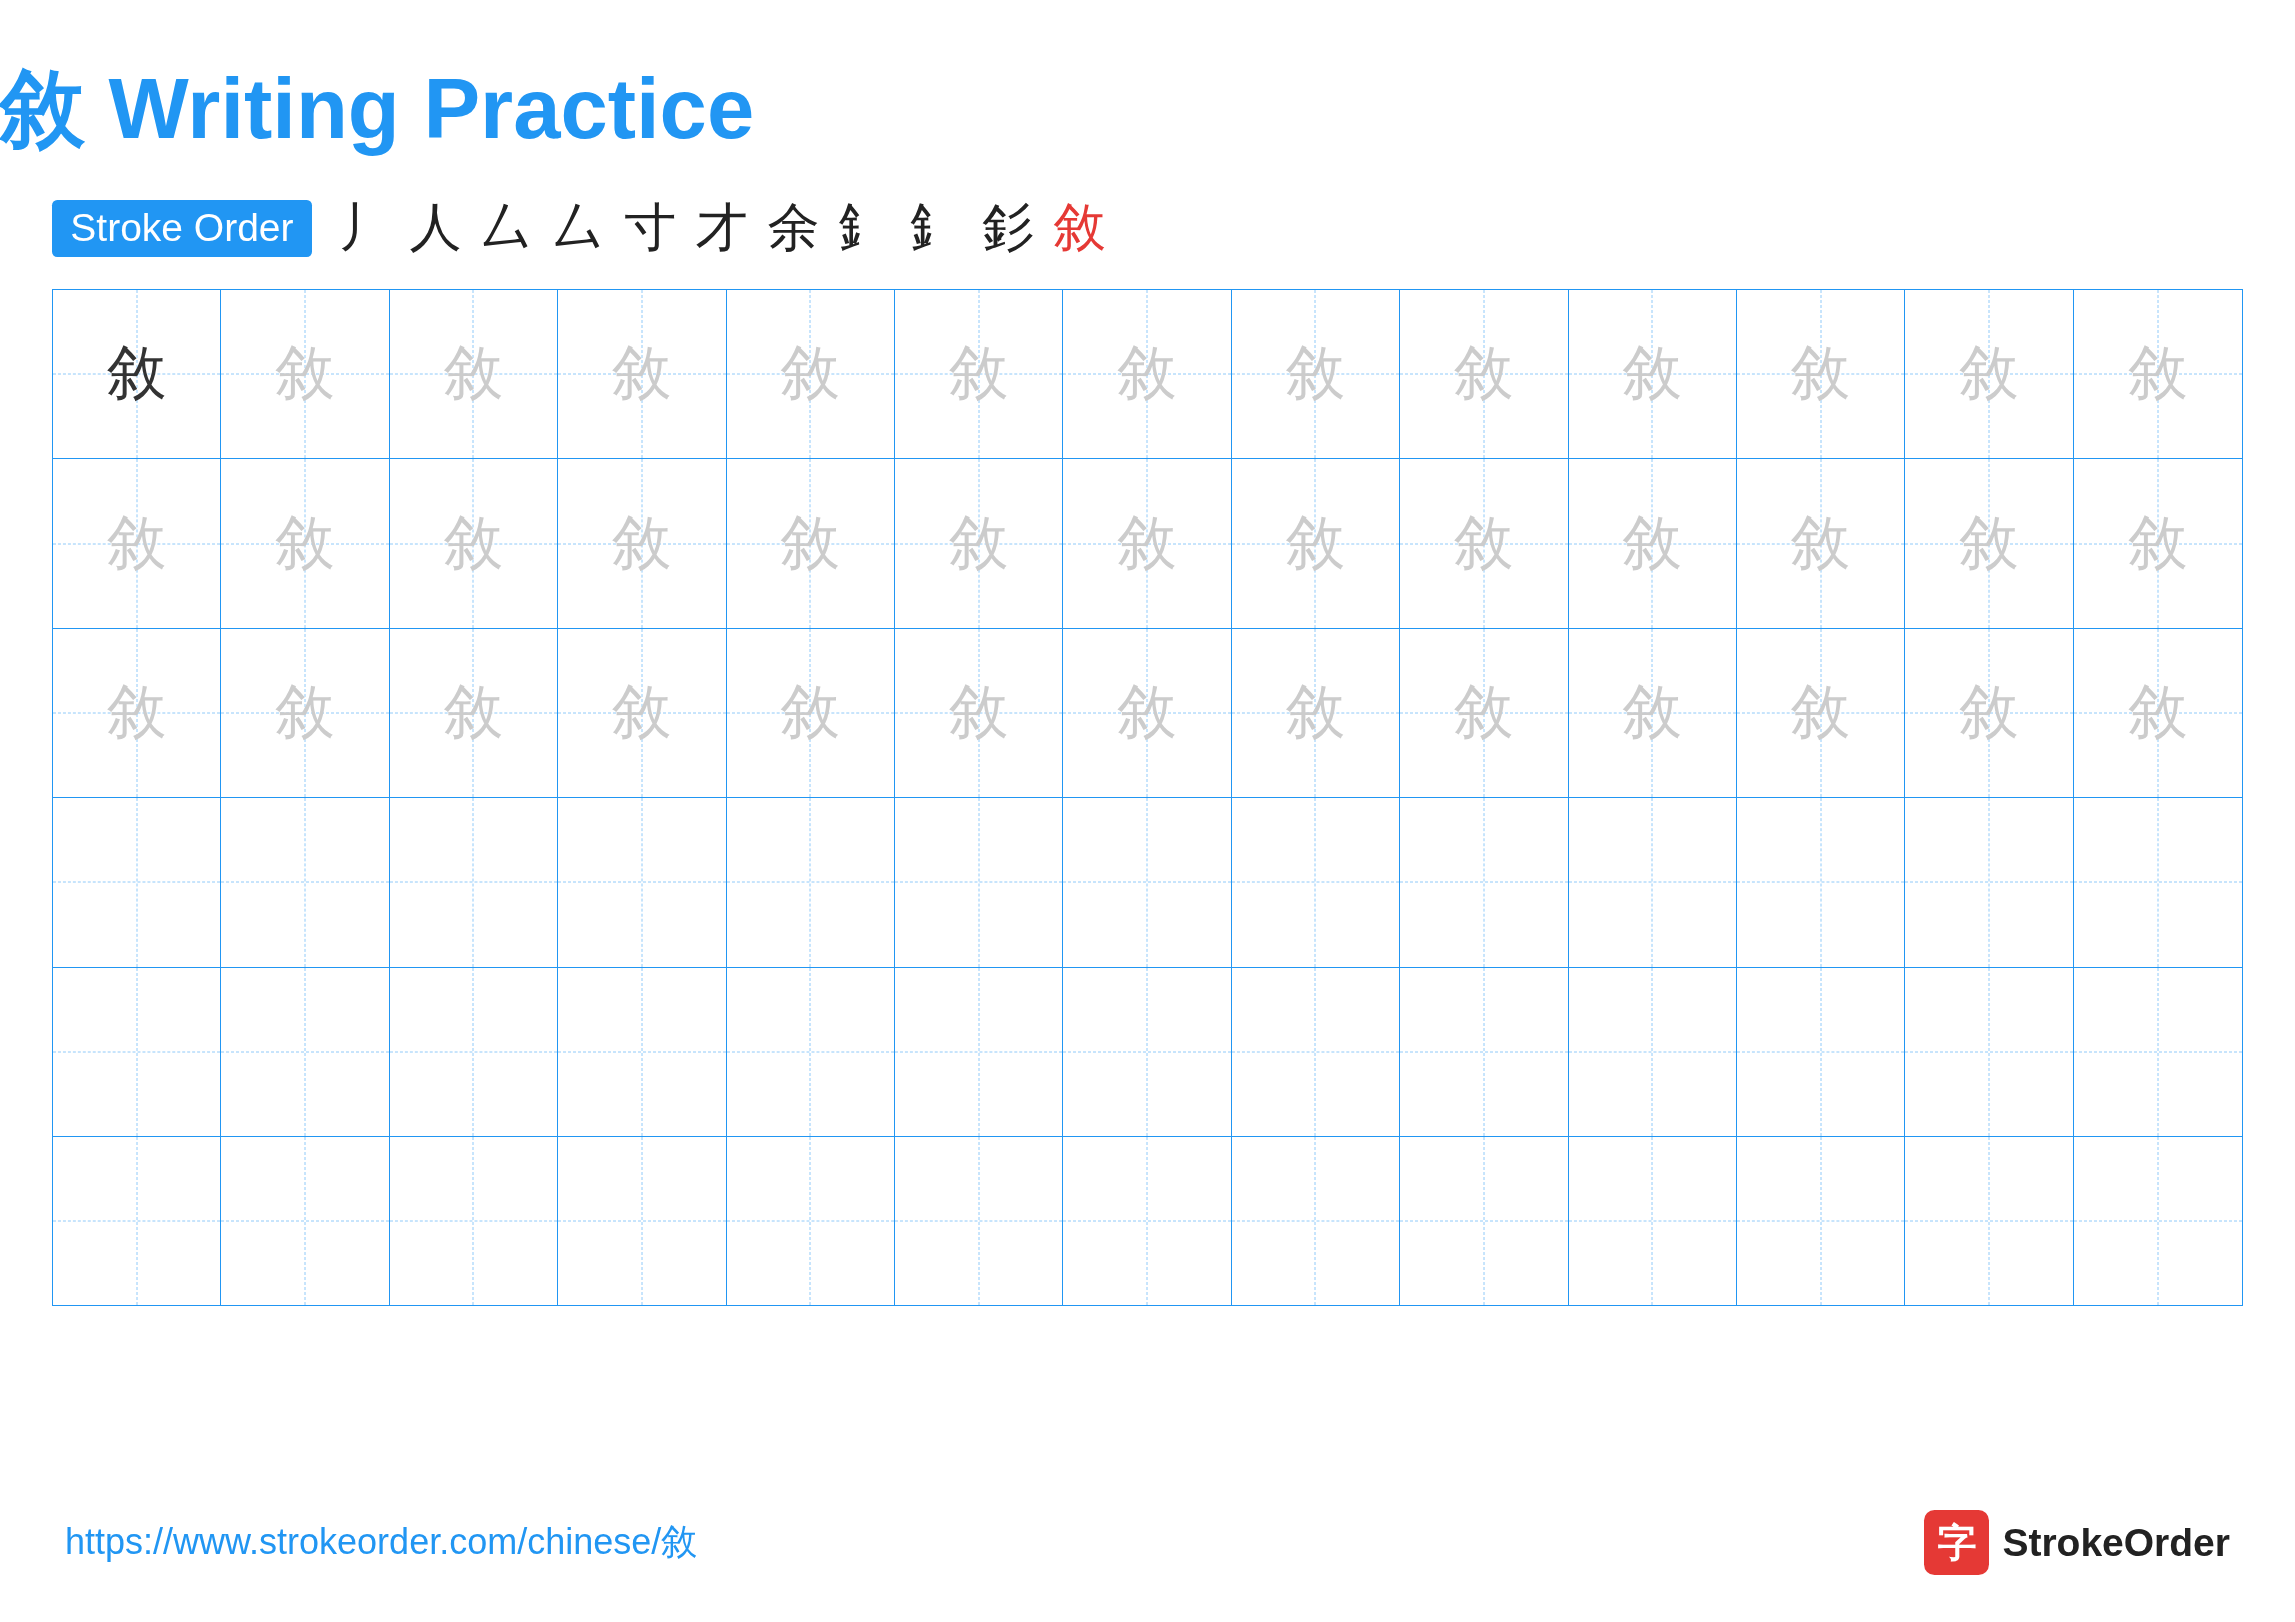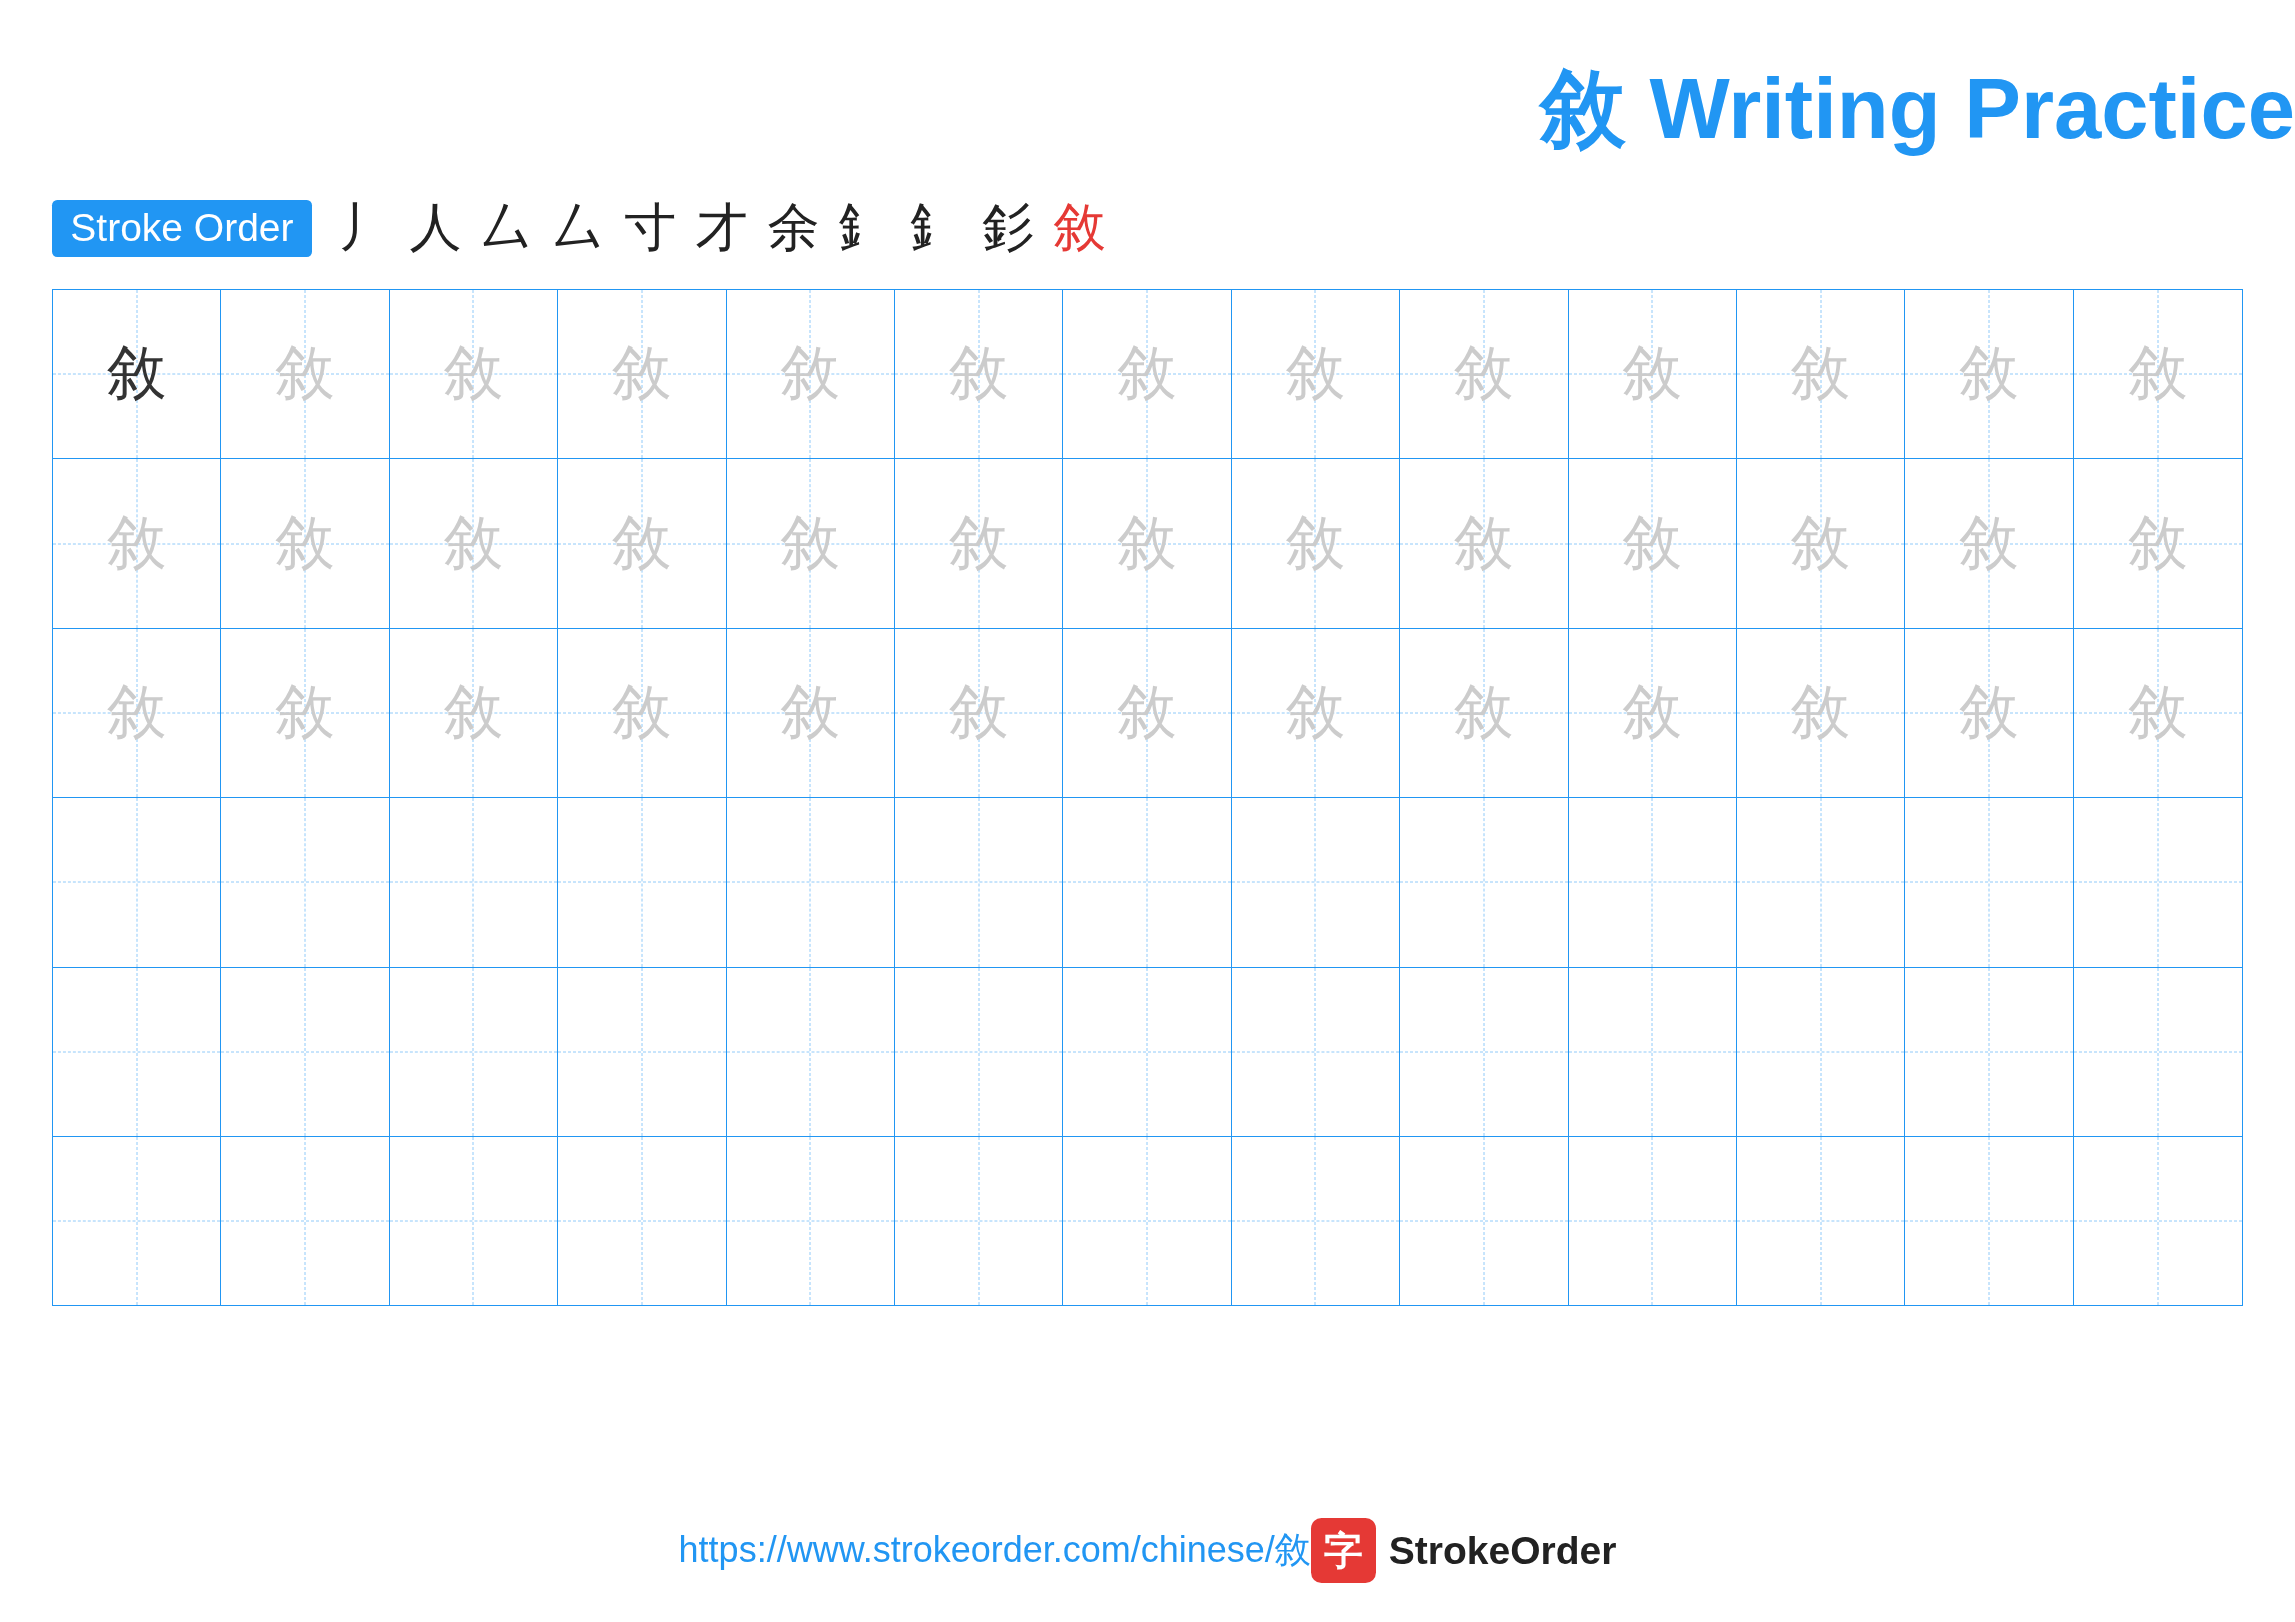--- a/index.html
+++ b/index.html
@@ -7,21 +7,21 @@
       width: 2295px;
       height: 1622px;
       background: #ffffff;
       font-family: Arial, sans-serif;
       position: relative;
       overflow: hidden;
     }
 
     
     .title-section {
-      text-align: right;
+      text-align: left;
       padding-top: 52px;
       padding-bottom: 26px;
     }
     .title-text {
       font-size: 85px;
       color: #2196F3;
       font-weight: bold;
     }
 
     
@@ -116,26 +116,26 @@
     .cell-char.dark {
       color: #333;
     }
     .cell-char.light {
       color: #CCCCCC;
     }
 
     
     .footer {
       position: absolute;
-      bottom: 39px;
+      bottom: 47px;
       left: 0;
       right: 0;
       display: flex;
       align-items: center;
-      justify-content: center;
+      justify-content: space-between;
       padding: 0 65px;
     }
     .footer-url {
       font-size: 36px;
       color: #2196F3;
       text-decoration: none;
     }
     .footer-logo {
       display: flex;
       align-items: center;

